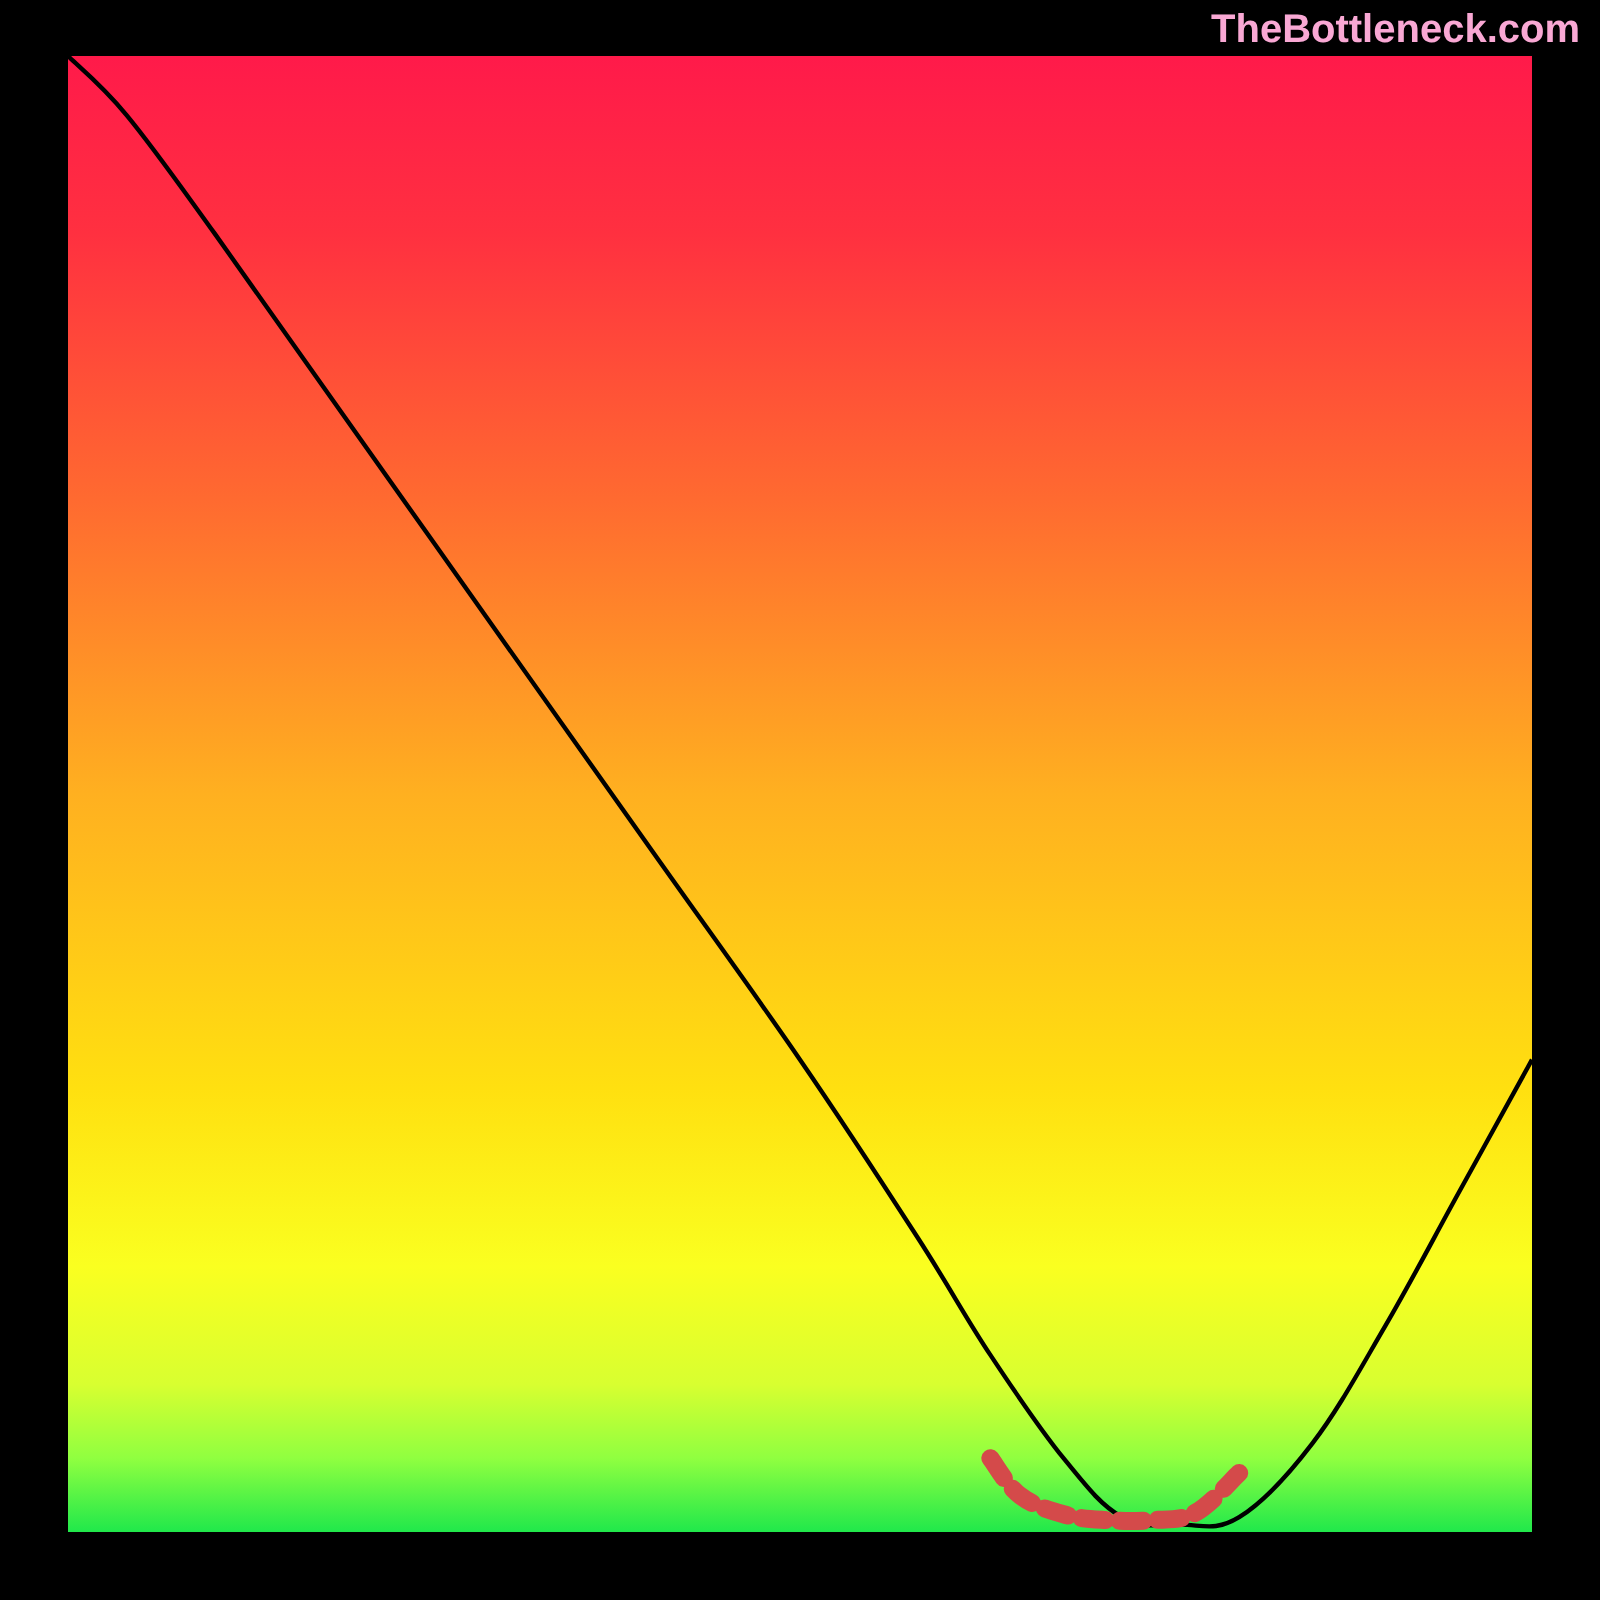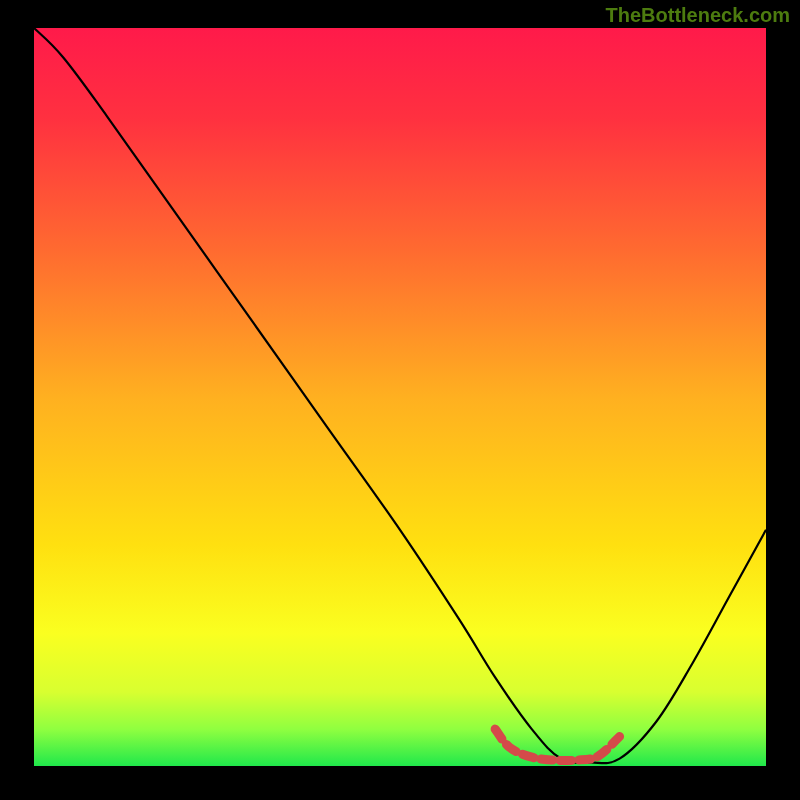--- a/index.html
+++ b/index.html
@@ -2,21 +2,21 @@
 <html><head>
 <meta charset="utf-8">
 <style>
   * { margin: 0; padding: 0; box-sizing: border-box; }
   html, body { width: 800px; height: 800px; overflow: hidden; background: #000; }
   .container { width: 800px; height: 800px; position: relative; background: #000; }
   .watermark {
     position: absolute;
     top: 4px;
     right: 10px;
-    color: #4d7c0f;
+    color: #f9a8d4;
     font-family: Arial, Helvetica, sans-serif;
     font-size: 20px;
     font-weight: bold;
     z-index: 10;
   }
   .plot-area {
     position: absolute;
     left: 34px;
     top: 28px;
     width: 732px;

